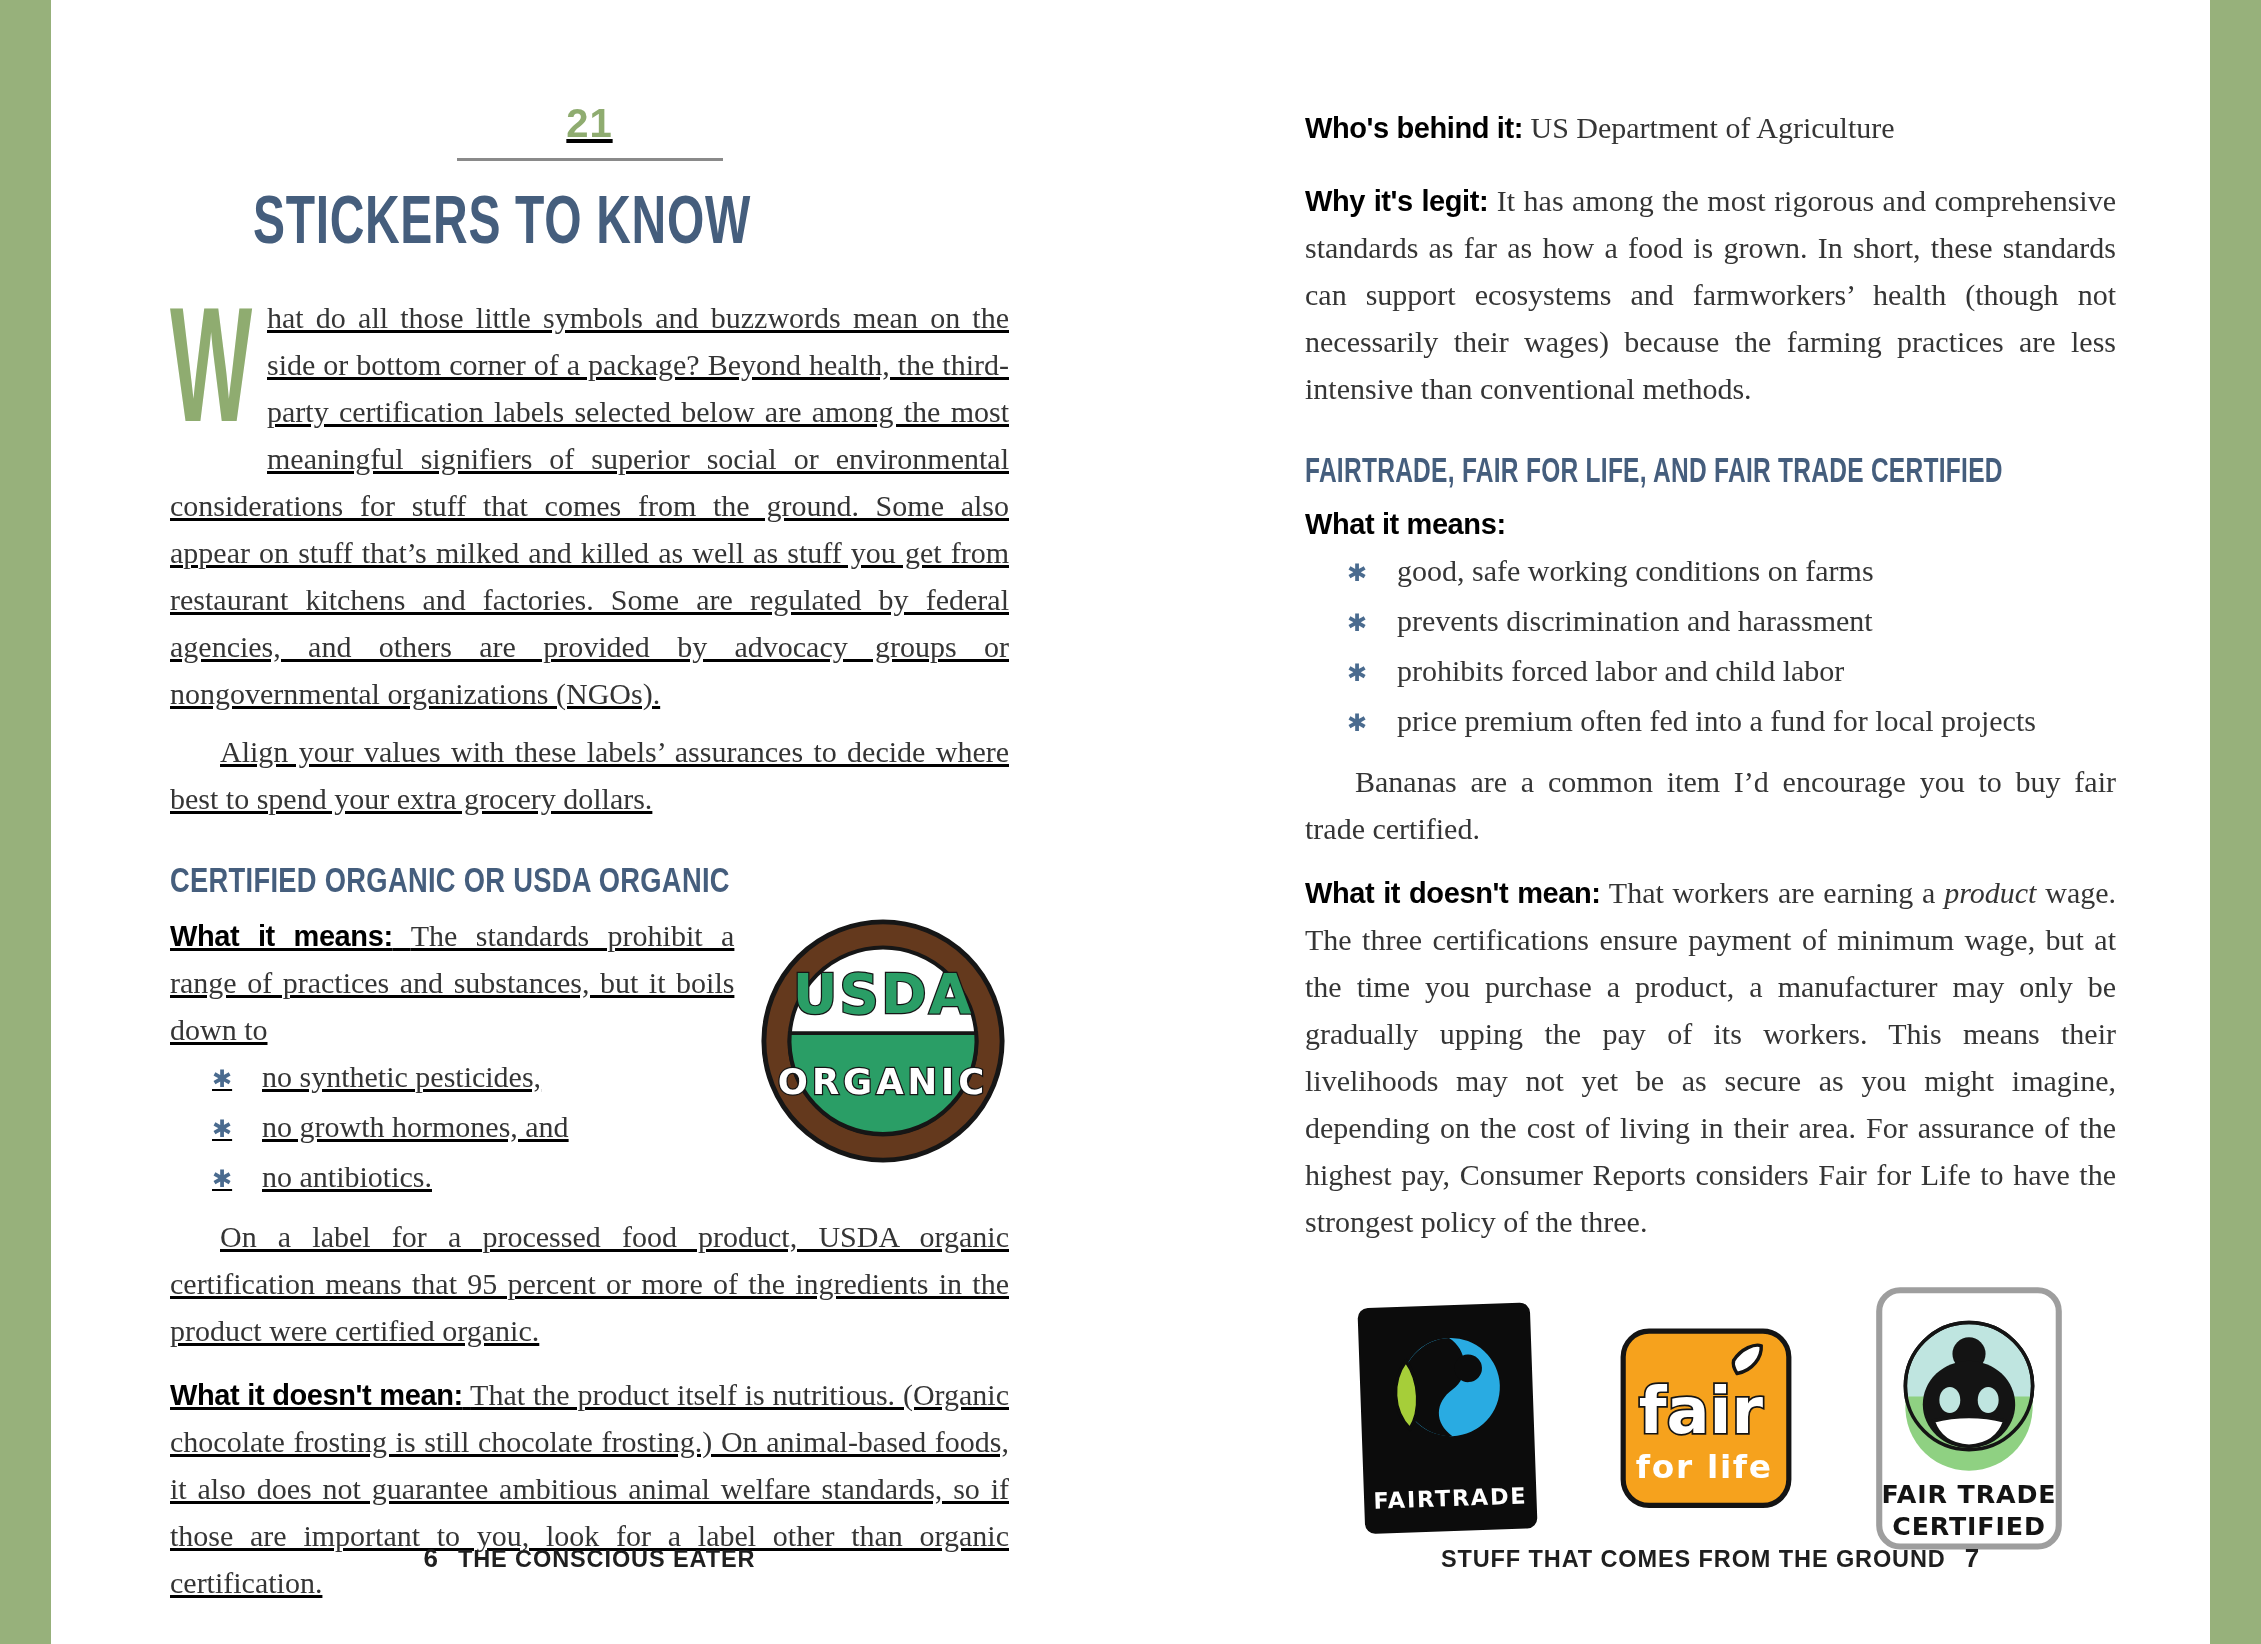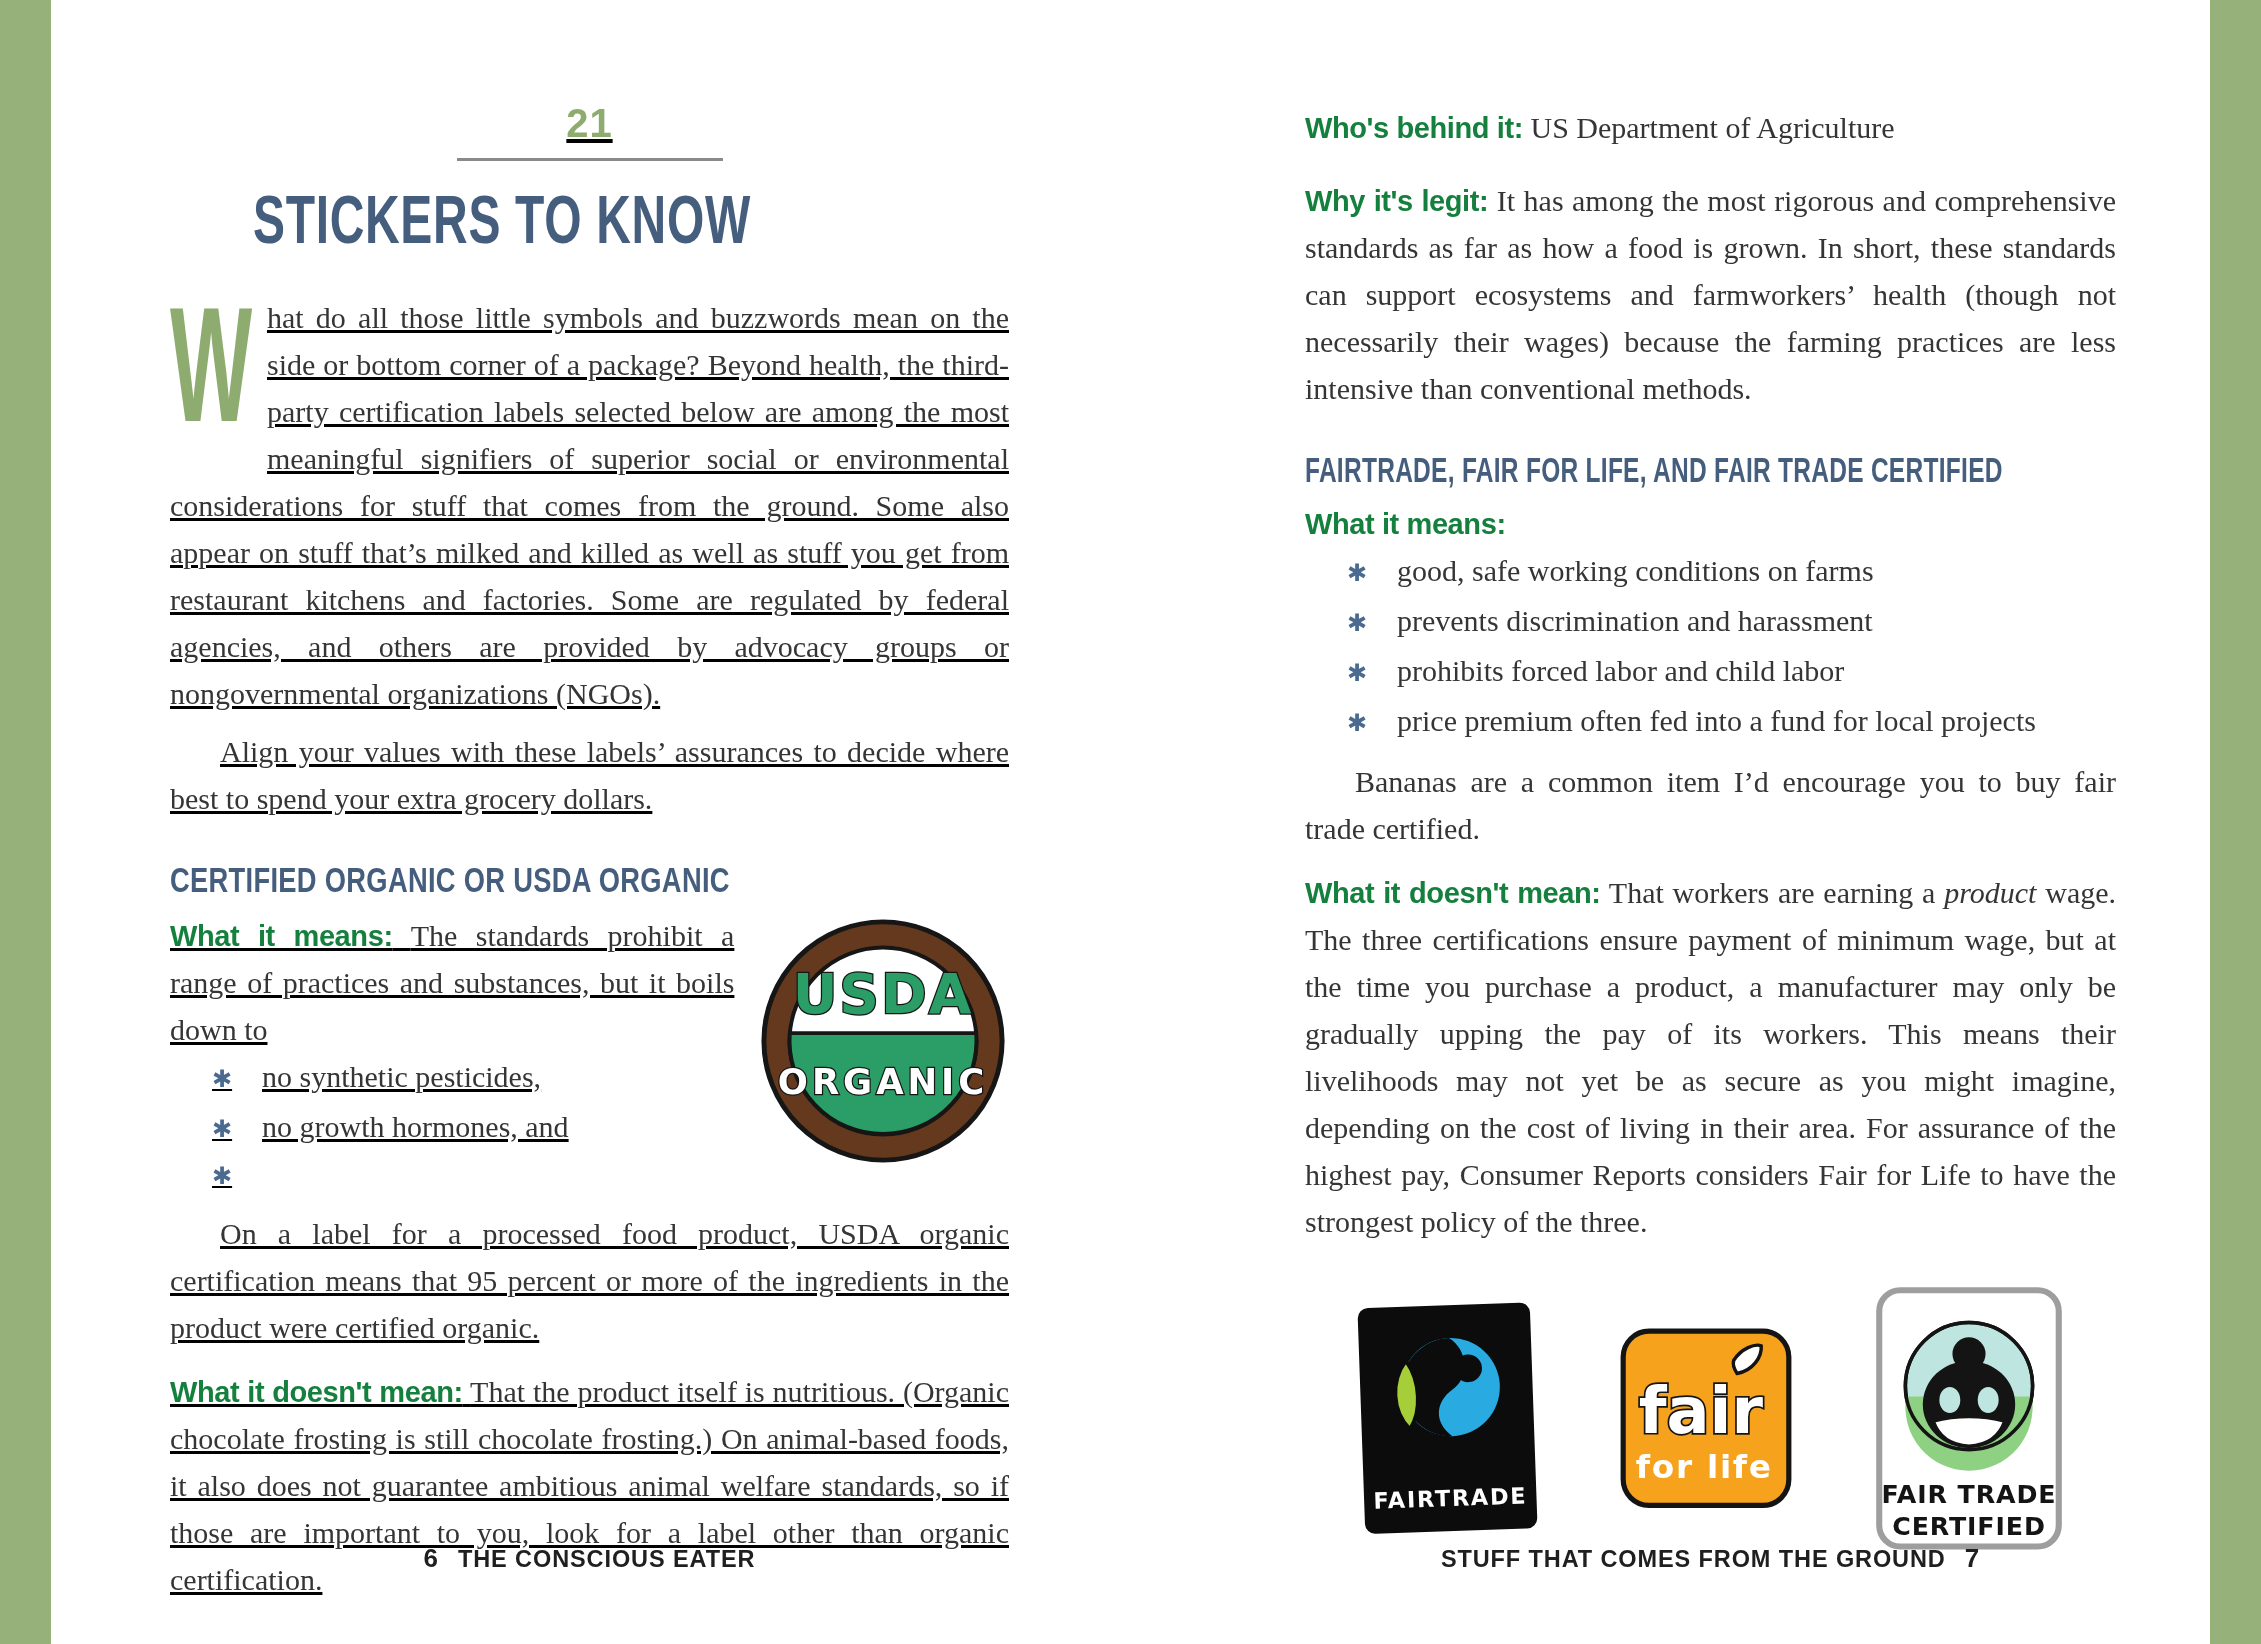--- a/index.html
+++ b/index.html
@@ -36,21 +36,21 @@
     font:bold 130px/103px "Liberation Sans",sans-serif;
     transform:scale(0.67,1.25);transform-origin:left top;}
 
   .section-heading{margin:38px 0 0;color:#455e7d;
     font:bold 35px "Liberation Sans",sans-serif;}
   .section-heading .scale{display:inline-block;transform-origin:left center;
     white-space:nowrap;letter-spacing:0.4px;}
   .sx78 .scale{transform:scaleX(0.78);}
   .sx70 .scale{transform:scaleX(0.70);}
 
-  .label-teal{color:#15803d;font:bold 29px "Liberation Sans",sans-serif;letter-spacing:-0.4px;}
+  .label-teal{color:#000000;font:bold 29px "Liberation Sans",sans-serif;letter-spacing:-0.4px;}
 
   .means-block{margin-top:12px;}
   .means-block::after{content:"";display:block;clear:both;}
   .usda-logo-wrap{float:right;width:252px;margin:3.5px 0 5.2px 22.6px;}
   .usda-logo-wrap svg{display:block;width:100%;height:auto;}
 
   .bullets{list-style:none;margin:0;padding:0;}
   .bullets li{display:flex;align-items:baseline;}
   .bullets .star{flex:0 0 50px;padding-left:42px;color:#4a6b8f;
     font:24px/47px "DejaVu Sans",sans-serif;}
@@ -113,20 +113,21 @@
       <li>
           <span class="star">✱</span>
           <span class="li-text">no synthetic pesticides,</span>
         </li>
       <li>
           <span class="star">✱</span>
           <span class="li-text">no growth hormones, and</span>
         </li>
       <li>
           <span class="star">✱</span>
+          <span class="li-text">no antibiotics.</span>
         </li>
     </ul>
   </div>
 
   <p class="body justify indent mt12">On a label for a processed food product, USDA organic certification means that 95 percent or more of the ingredients in the product were certified organic.</p>
 
   <p class="body justify mt20">
     <span class="label-teal">What it doesn't mean:</span>
     <span>That the product itself is nutritious. (Organic chocolate frosting is still chocolate frosting.) On animal-based foods, it also does not guarantee ambitious animal welfare standards, so if those are important to you, look for a label other than organic certification.</span>
   </p>

